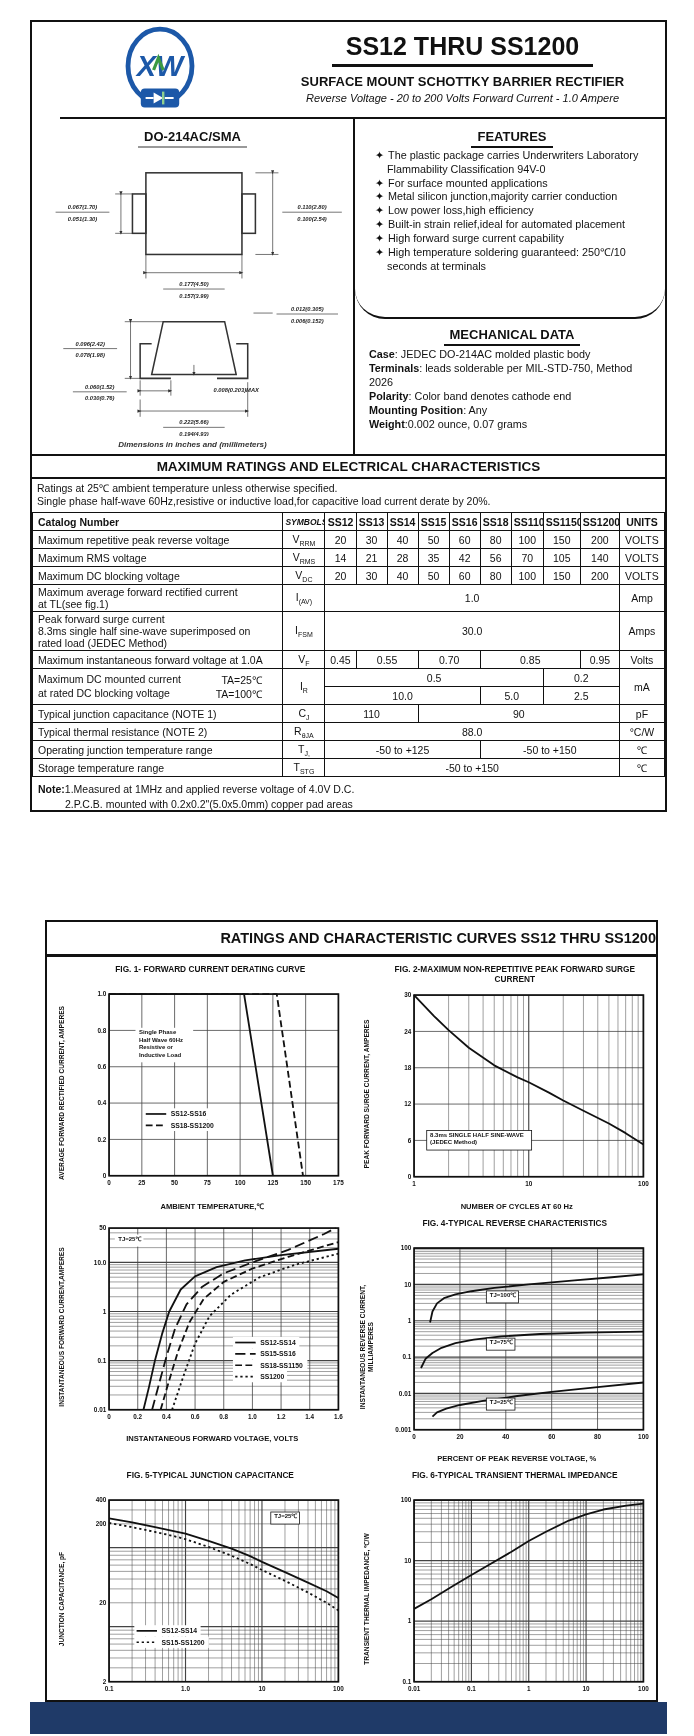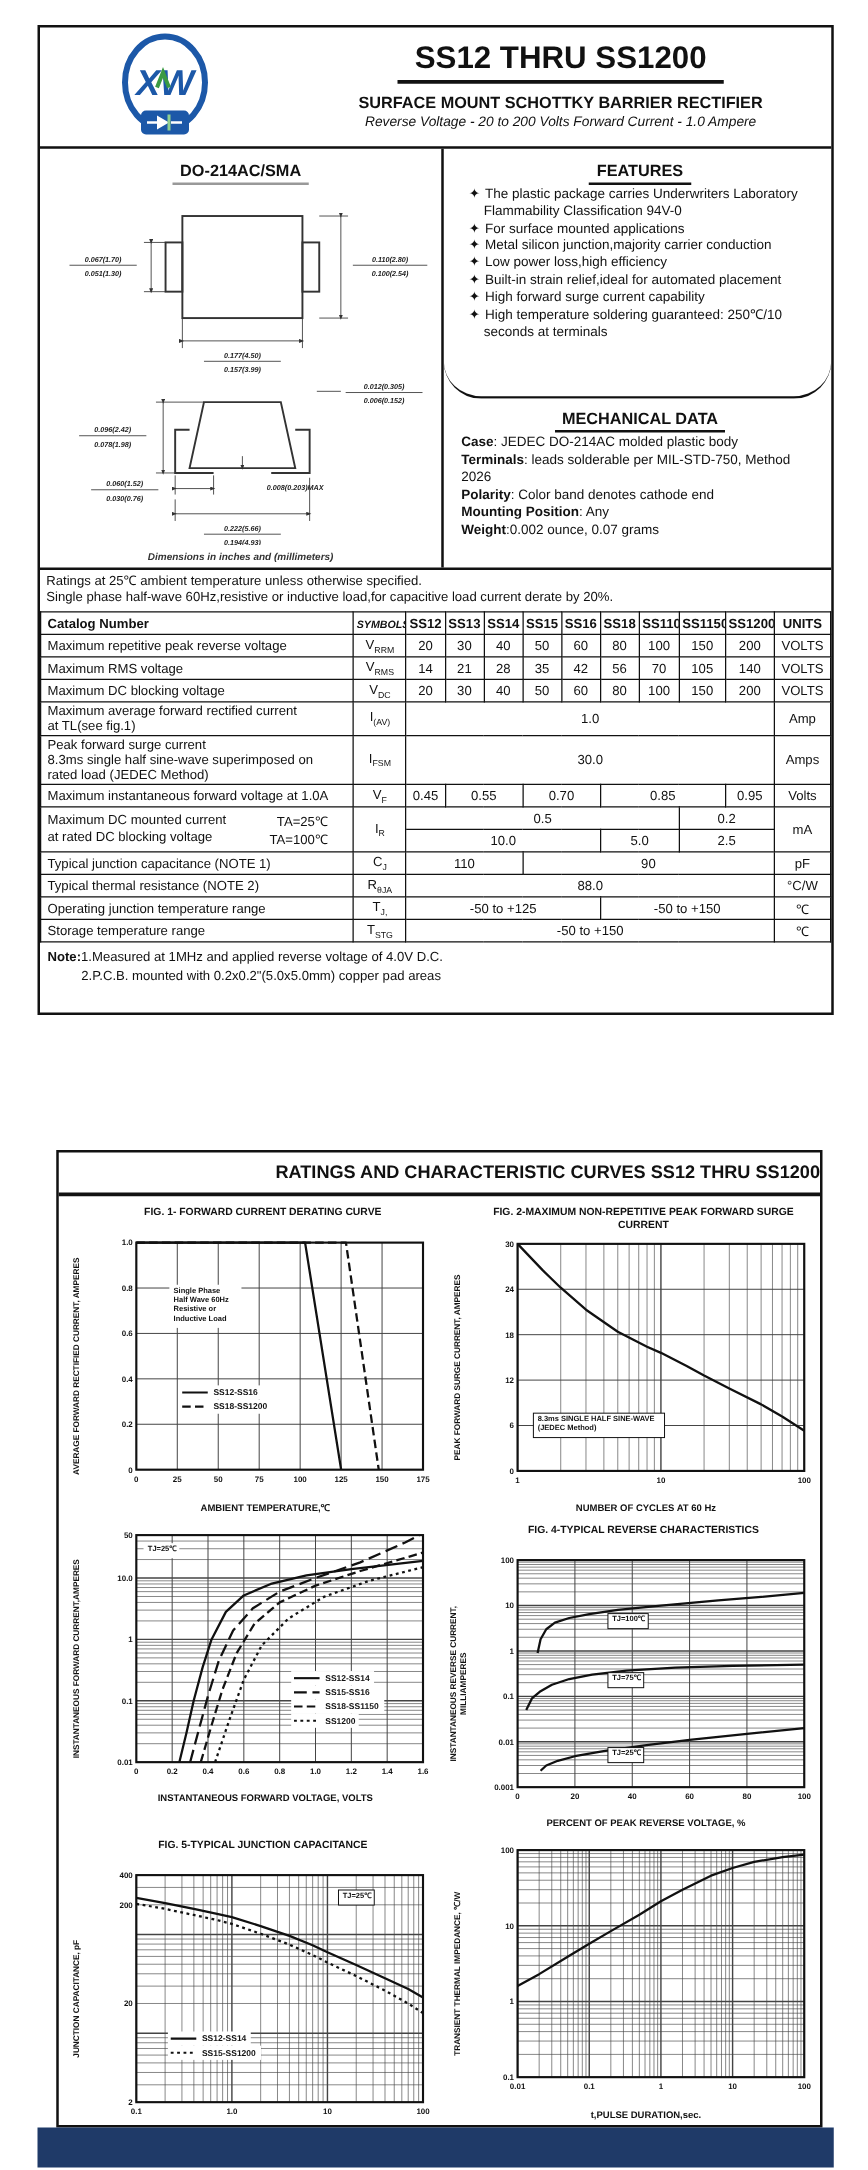--- a/index.html
+++ b/index.html
@@ -1,20 +1,20 @@
 <!DOCTYPE html>
 <html><head>
 <meta charset="utf-8">
 <style>
   html,body{margin:0;padding:0;background:#fff;}
   .page{position:relative;width:694px;height:1736px;background:#fff;
         font-family:"Liberation Sans",sans-serif;color:#111;overflow:hidden;}
   .box1{position:absolute;left:30px;top:20px;width:637px;height:792px;border:2px solid #111;box-sizing:border-box;background:#fff;}
   
-  .hdr{height:97px;border-bottom:2px solid #111;display:flex;box-sizing:border-box;}
+  .hdr{height:97px;border-bottom:2px solid #111;display:flex;box-sizing:border-box;margin-left:28px;}
   .logo-wrap{flex:0 0 200px;display:flex;align-items:center;justify-content:center;}
   .titles{flex:1;text-align:center;padding-top:10px;}
   .doc-title{display:inline-block;font-size:25px;font-weight:bold;border-bottom:3px solid #111;padding:0 14px 3px;}
   .doc-sub{font-size:13px;font-weight:bold;margin-top:7px;}
   .doc-tag{font-size:11px;font-style:italic;margin-top:3px;}
   
   .cols{display:flex;height:337px;border-bottom:2px solid #111;box-sizing:border-box;}
   .colL{flex:0 0 323px;border-right:2px solid #111;box-sizing:border-box;padding-top:6px;}
   .colR{flex:1;}
   .pkg-name{text-align:center;font-weight:bold;font-size:13px;margin-top:4px;}
@@ -192,20 +192,21 @@
           <div class="sec-head"><span>MECHANICAL DATA</span></div>
           <p><b>Case</b><span>: JEDEC DO-214AC molded plastic body</span></p>
           <p><b>Terminals</b><span>: leads solderable per MIL-STD-750, Method 2026</span></p>
           <p><b>Polarity</b><span>: Color band denotes cathode end</span></p>
           <p><b>Mounting Position</b><span>: Any</span></p>
           <p><b>Weight</b><span>:0.002 ounce, 0.07 grams</span></p>
         </div>
       </div>
     </div>
 
+    <div class="rat-head">MAXIMUM RATINGS AND ELECTRICAL CHARACTERISTICS</div>
     <div class="rat-cond">
       <div>Ratings at 25℃ ambient temperature unless otherwise specified.</div>
       <div>Single phase half-wave 60Hz,resistive or inductive load,for capacitive load current derate by 20%.</div>
     </div>
 
     <table class="ratings">
       <colgroup>
         <col style="width:250px">
           <col style="width:42px">
         <col style="width:31px">
@@ -721,20 +722,21 @@
                 <rect x="52.239999999999995" y="128.2" width="65.6" height="10" fill="#fff"></rect>
                 <line x1="54.239999999999995" x2="72.24" y1="133.2" y2="133.2" stroke="#111" stroke-width="1.5" stroke-dasharray="2 2.5"></line>
                 <text x="76.24" y="135.2" font-size="6" font-weight="bold" fill="#111">SS15-SS1200</text>
               </svg>
             </div>
         </div>
         <div class="xlab">REVERSE VOLTAGE,VOLTS</div>
       </div>
 
       <div class="fig">
+        <div class="fig-title">FIG. 6-TYPICAL TRANSIENT THERMAL IMPEDANCE</div>
         <div class="fig-body">
           <div class="ylab">
               <span>TRANSIENT THERMAL IMPEDANCE, ℃/W</span>
             </div>
           <div class="chart">
               <svg viewBox="0 0 240 190">
                 <line x1="30" x2="30" y1="8" y2="168" stroke="#444" stroke-width="1"></line>
                 <line x1="45.20201478103104" x2="45.20201478103104" y1="8" y2="168" stroke="#444" stroke-width="0.45"></line>
                 <line x1="54.09462336334294" x2="54.09462336334294" y1="8" y2="168" stroke="#444" stroke-width="0.45"></line>
                 <line x1="60.40402956206209" x2="60.40402956206209" y1="8" y2="168" stroke="#444" stroke-width="0.45"></line>

